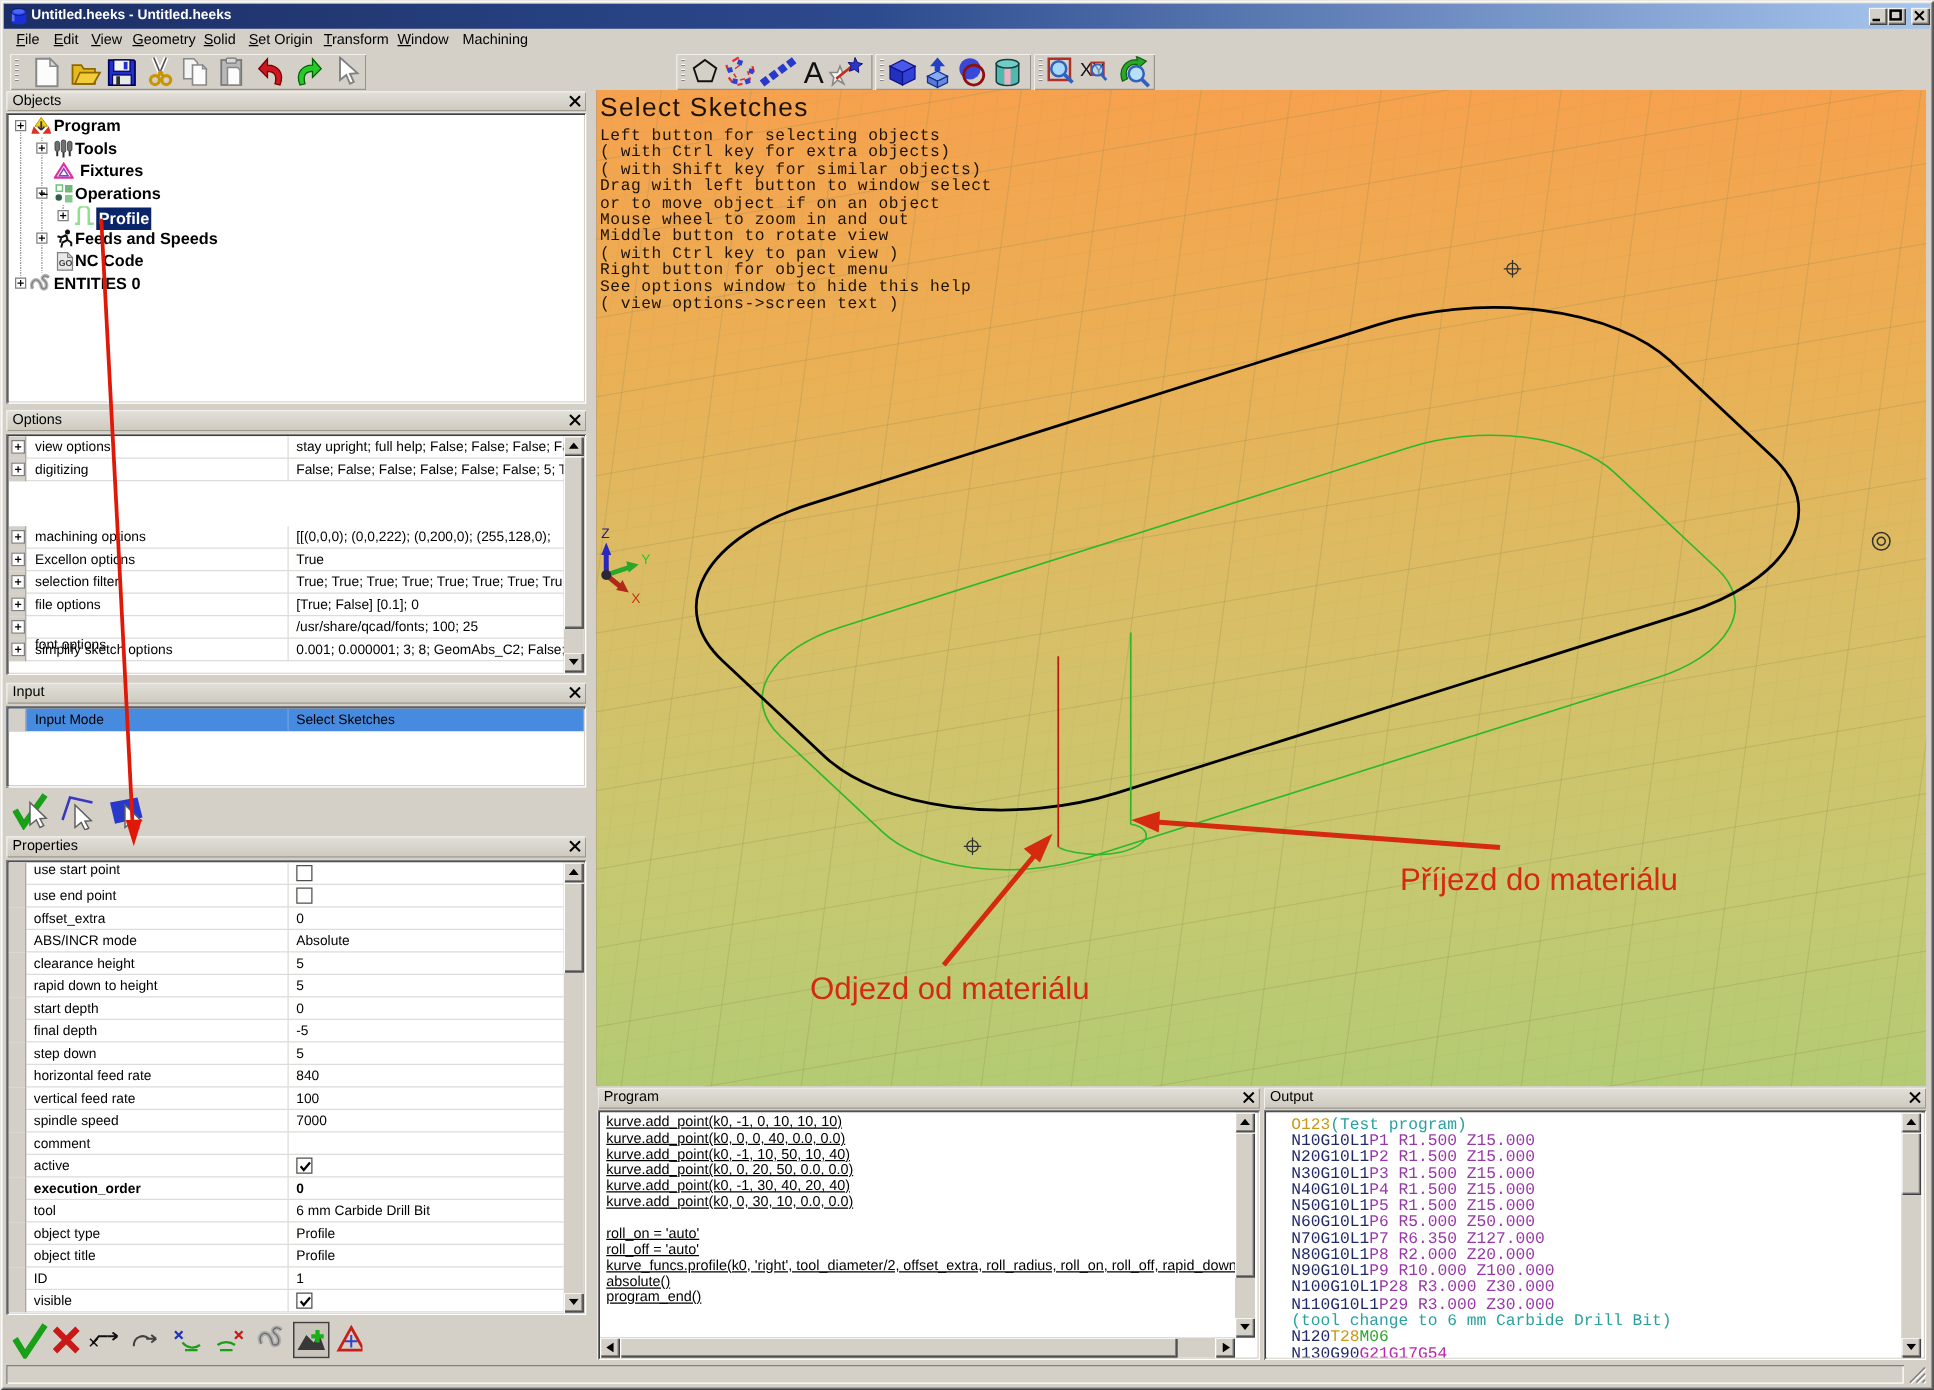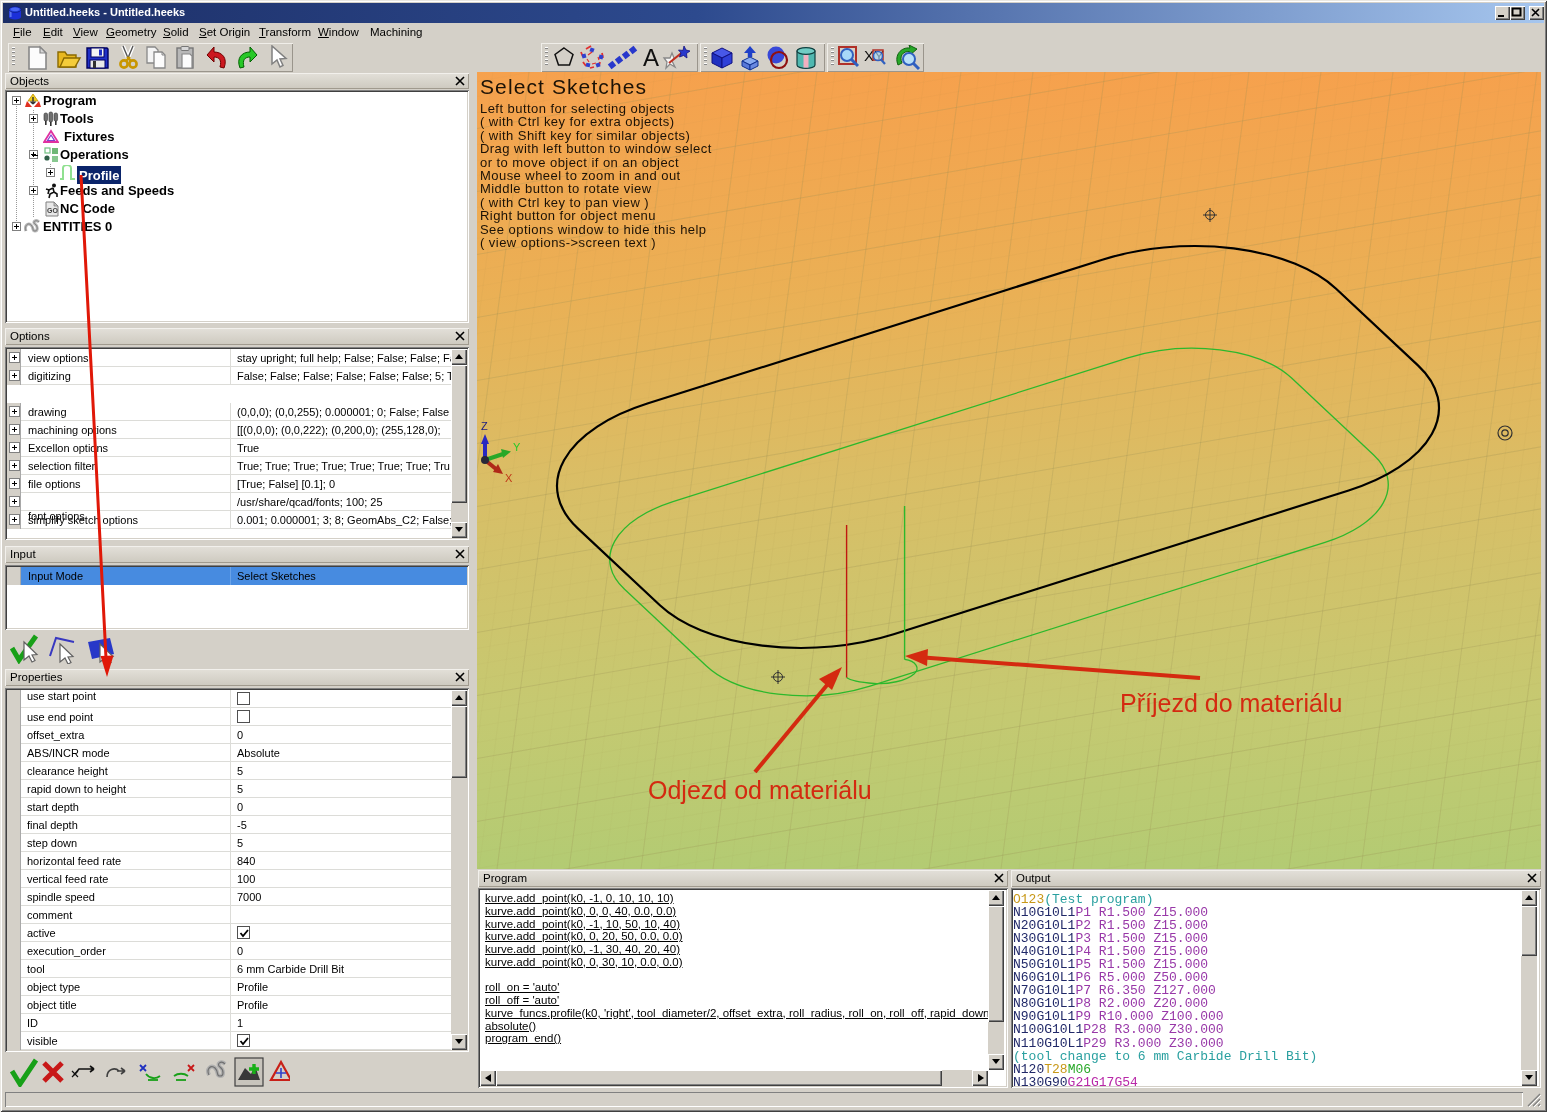--- a/index.html
+++ b/index.html
@@ -299,31 +299,20 @@
 <div class="abs" style="left:0;top:0;width:14px;height:18px;background:#d4d0c8;border-right:1px solid #a8a8a8;"></div>
 <div class="abs" style="left:2px;top:3px;width:11px;height:11px;background:#fff;border:1px solid #808080;">
         <svg width="9" height="9" style="position:absolute;left:0;top:0">
           <path d="M2 4.5 L7 4.5 M4.5 2 L4.5 7" stroke="#000" stroke-width="1"></path>
         </svg>
       </div>
 <span class="abs" style="left:21px;top:3px;white-space:nowrap">digitizing</span>
 <div class="abs" style="left:223px;top:0;width:1px;height:18px;background:#dcdcd8;"></div>
 <span class="abs" style="left:230px;top:3px;white-space:nowrap">False; False; False; False; False; False; 5; Tru</span>
 </div>
-<div class="abs" style="left:0;top:54px;width:444px;height:18px;border-bottom:1px solid #dcdcd8;">
-<div class="abs" style="left:0;top:0;width:14px;height:18px;background:#d4d0c8;border-right:1px solid #a8a8a8;"></div>
-<div class="abs" style="left:2px;top:3px;width:11px;height:11px;background:#fff;border:1px solid #808080;">
-        <svg width="9" height="9" style="position:absolute;left:0;top:0">
-          <path d="M2 4.5 L7 4.5 M4.5 2 L4.5 7" stroke="#000" stroke-width="1"></path>
-        </svg>
-      </div>
-<span class="abs" style="left:21px;top:3px;white-space:nowrap">drawing</span>
-<div class="abs" style="left:223px;top:0;width:1px;height:18px;background:#dcdcd8;"></div>
-<span class="abs" style="left:230px;top:3px;white-space:nowrap">(0,0,0); (0,0,255); 0.000001; 0; False; False</span>
-</div>
 <div class="abs" style="left:0;top:72px;width:444px;height:18px;border-bottom:1px solid #dcdcd8;">
 <div class="abs" style="left:0;top:0;width:14px;height:18px;background:#d4d0c8;border-right:1px solid #a8a8a8;"></div>
 <div class="abs" style="left:2px;top:3px;width:11px;height:11px;background:#fff;border:1px solid #808080;">
         <svg width="9" height="9" style="position:absolute;left:0;top:0">
           <path d="M2 4.5 L7 4.5 M4.5 2 L4.5 7" stroke="#000" stroke-width="1"></path>
         </svg>
       </div>
 <span class="abs" style="left:21px;top:3px;white-space:nowrap">machining options</span>
 <div class="abs" style="left:223px;top:0;width:1px;height:18px;background:#dcdcd8;"></div>
 <span class="abs" style="left:230px;top:3px;white-space:nowrap">[[(0,0,0); (0,0,222); (0,200,0); (255,128,0);</span>
@@ -517,21 +506,21 @@
 <div class="abs" style="left:0;top:234px;width:444px;height:18px;border-bottom:1px solid #dcdcd8;">
 <div class="abs" style="left:0;top:0;width:14px;height:18px;background:#d4d0c8;border-right:1px solid #a8a8a8;"></div>
 <span class="abs" style="left:20px;top:3px;white-space:nowrap">active</span>
 <div class="abs" style="left:223px;top:0;width:1px;height:18px;background:#dcdcd8;"></div>
 <div class="abs" style="left:230px;top:2px;width:13px;height:13px;background:#fff;border:1px solid #505050;">
         <svg width="13" height="13" style="position:absolute;left:0;top:0">
           <path d="M2.5 6 L5 9 L10 3" fill="none" stroke="#000" stroke-width="1.8"></path>
         </svg>
       </div>
 </div>
-<div class="abs" style="left:0;top:252px;width:444px;height:18px;border-bottom:1px solid #dcdcd8;">
+<div class="abs" style="left:0;top:252px;width:444px;height:18px;border-bottom:1px solid #dcdcd8;font-weight:bold;">
 <div class="abs" style="left:0;top:0;width:14px;height:18px;background:#d4d0c8;border-right:1px solid #a8a8a8;"></div>
 <span class="abs" style="left:20px;top:3px;white-space:nowrap">execution_order</span>
 <div class="abs" style="left:223px;top:0;width:1px;height:18px;background:#dcdcd8;"></div>
 <span class="abs" style="left:230px;top:3px;white-space:nowrap">0</span>
 </div>
 <div class="abs" style="left:0;top:270px;width:444px;height:18px;border-bottom:1px solid #dcdcd8;">
 <div class="abs" style="left:0;top:0;width:14px;height:18px;background:#d4d0c8;border-right:1px solid #a8a8a8;"></div>
 <span class="abs" style="left:20px;top:3px;white-space:nowrap">tool</span>
 <div class="abs" style="left:223px;top:0;width:1px;height:18px;background:#dcdcd8;"></div>
 <span class="abs" style="left:230px;top:3px;white-space:nowrap">6 mm Carbide Drill Bit</span>
@@ -930,21 +919,21 @@
   <path d="M365 595 L342 607 L355 618 Z" stroke="none"></path>
   <line x1="723" y1="606" x2="440" y2="585" stroke-width="4"></line>
   <path d="M428 584 L451 577 L450 594 Z" stroke="none"></path>
  </g>
  <text x="643" y="640" font-size="25" fill="#d42a10" font-family="Liberation Sans">Příjezd do materiálu</text>
  <text x="171" y="727" font-size="25" fill="#d42a10" font-family="Liberation Sans">Odjezd od materiálu</text>
 </svg>
 
 <div class="abs" style="left:3px; top:3px; color:#1c1206;">
  <div style="font-size:21px; letter-spacing:1.1px; margin-bottom:3px;">Select Sketches</div>
- <div style="font-size:13px; letter-spacing:0.45px; line-height:13.4px;">Left button for selecting objects<br>
+ <div style="font-size:13px; letter-spacing:0.45px; line-height:13.4px;font-family:Liberation Mono, monospace;">Left button for selecting objects<br>
 ( with Ctrl key for extra objects)<br>
 ( with Shift key for similar objects)<br>
 Drag with left button to window select<br>
 or to move object if on an object<br>
 Mouse wheel to zoom in and out<br>
 Middle button to rotate view<br>
 ( with Ctrl key to pan view )<br>
 Right button for object menu<br>
 See options window to hide this help<br>
 ( view options-&gt;screen text )</div>
@@ -1000,21 +989,21 @@
 </div>
 
 <div class="panel-title" style="left:1011px; top:870px; width:530px; height:17px;">
  <span class="cap">Output</span>
  <svg class="abs" style="left:516px;top:3px" width="10" height="10">
       <path d="M1 1 L9 9 M9 1 L1 9" stroke="#000" stroke-width="1.6"></path>
     </svg>
 </div>
 <div class="well" style="left:1011px; top:888px; width:530px; height:200px;"></div>
 <div class="abs" style="left:1013px; top:890px; width:508px; height:196px; background:#fff; overflow:hidden; font-family:'Liberation Mono',monospace; font-size:13px; line-height:13.05px;">
-<div style="padding:3px 0 0 0; white-space:pre;"><span style="color:#c89818">O123</span><span style="color:#2aa0a0">(Test program)</span>
+<div style="padding:3px 0 0 20px; white-space:pre;"><span style="color:#c89818">O123</span><span style="color:#2aa0a0">(Test program)</span>
 <span style="color:#202868">N10G10L1</span><span style="color:#9838a8">P1 R1.500 Z15.000</span>
 <span style="color:#202868">N20G10L1</span><span style="color:#9838a8">P2 R1.500 Z15.000</span>
 <span style="color:#202868">N30G10L1</span><span style="color:#9838a8">P3 R1.500 Z15.000</span>
 <span style="color:#202868">N40G10L1</span><span style="color:#9838a8">P4 R1.500 Z15.000</span>
 <span style="color:#202868">N50G10L1</span><span style="color:#9838a8">P5 R1.500 Z15.000</span>
 <span style="color:#202868">N60G10L1</span><span style="color:#9838a8">P6 R5.000 Z50.000</span>
 <span style="color:#202868">N70G10L1</span><span style="color:#9838a8">P7 R6.350 Z127.000</span>
 <span style="color:#202868">N80G10L1</span><span style="color:#9838a8">P8 R2.000 Z20.000</span>
 <span style="color:#202868">N90G10L1</span><span style="color:#9838a8">P9 R10.000 Z100.000</span>
 <span style="color:#202868">N100G10L1</span><span style="color:#9838a8">P28 R3.000 Z30.000</span>

